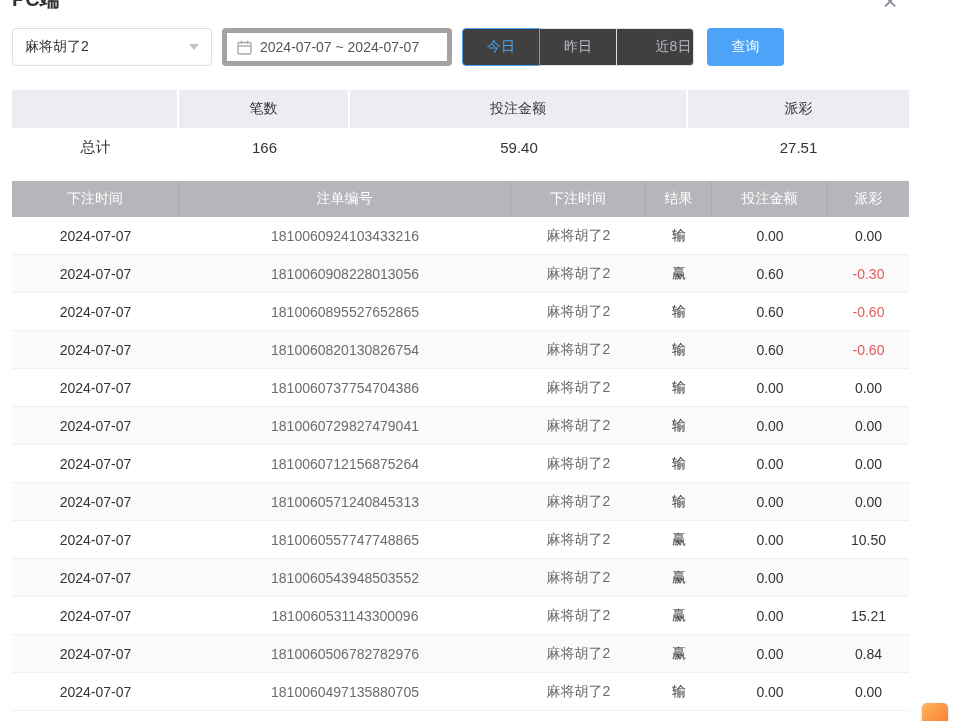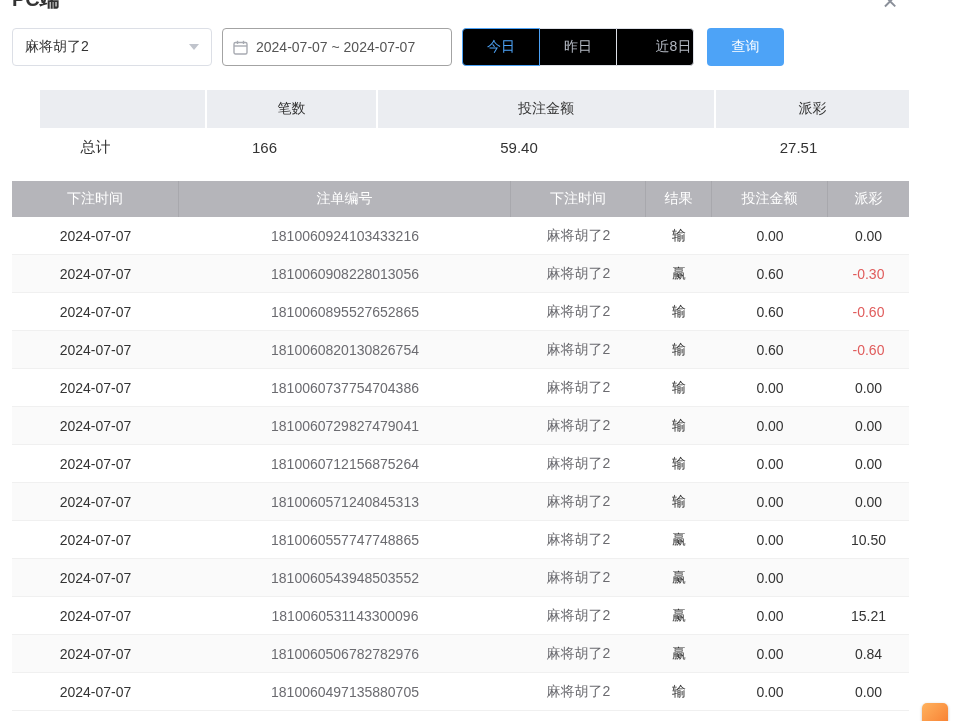--- a/index.html
+++ b/index.html
@@ -24,42 +24,42 @@
   .select {
     width:200px; height:38px; border:1px solid #dcdfe6; border-radius:4px;
     display:flex; align-items:center; justify-content:space-between;
     padding:0 12px; font-size:14px; color:#333; background:#fff; cursor:pointer;
   }
   .caret {
     width:0; height:0; border-left:5px solid transparent; border-right:5px solid transparent;
     border-top:6px solid #c0c4cc; margin-left:8px;
   }
   .date-input {
-    width:230px; height:38px; border:1px solid #a3a3a3; border-radius:4px;
+    width:230px; height:38px; border:5px solid #a3a3a3; border-radius:4px;
     display:flex; align-items:center; padding:0 10px; gap:8px; margin-left:10px;
     font-size:14px; color:#555; background:#fff; cursor:pointer;
   }
   .cal-icon { display:inline-flex; flex:none; }
   .btn-group { display:flex; margin-left:10px; }
   .qbtn {
-    width:78px; height:38px; background:#000000; border:1px solid #dcdfe6;
+    width:78px; height:38px; background:#404040; border:1px solid #dcdfe6;
     color:#b3b8c2; font-size:14px; cursor:pointer; margin-left:-1px;
     font-family:inherit;
   }
   .qbtn:first-child { margin-left:0; border-radius:4px 0 0 4px; }
   .qbtn:last-child { border-radius:0 4px 4px 0;padding-left:37px; }
   .qbtn.active { border-color:#4da3f7; color:#4da3f7; position:relative; z-index:2; }
   .query-btn {
     width:77px; height:38px; margin-left:13px; background:#4da3f7; color:#fff;
     border:none; border-radius:4px; font-size:14px; cursor:pointer; font-family:Liberation Serif, serif;
   }
 
   
   .summary { position:absolute; left:0; top:90px; width:897px; font-size:14px; }
-  .s-head { display:flex; height:38px; background:#ebedf1;margin-left:28px; }
+  .s-head { display:flex; height:38px; background:#ebedf1; }
   .s-head .sc { border-right:2px solid #fff; }
   .s-head .sc:last-child { border-right:none; }
   .s-row { display:flex; height:39px; background:#fff; font-size:15px; }
   .sc { display:flex; align-items:center; justify-content:center; }
   .s1 { width:167px; flex:none; }
   .s2 { width:171px; flex:none; }
   .s3 { width:338px; flex:none; }
   .s4 { flex:1; }
 
   

